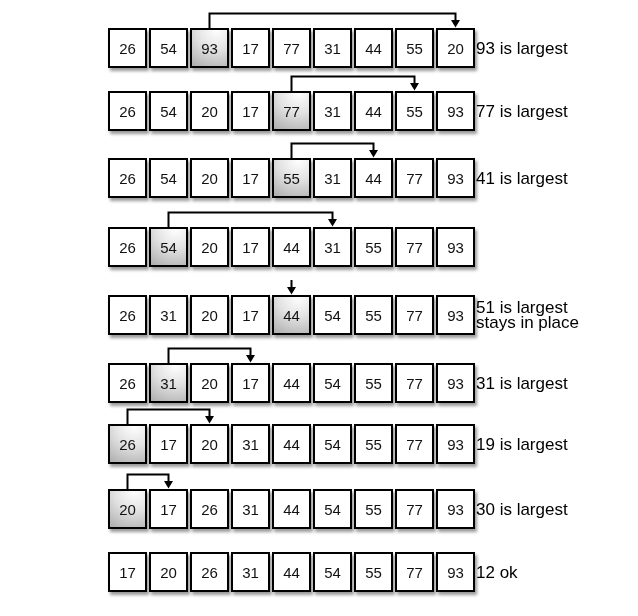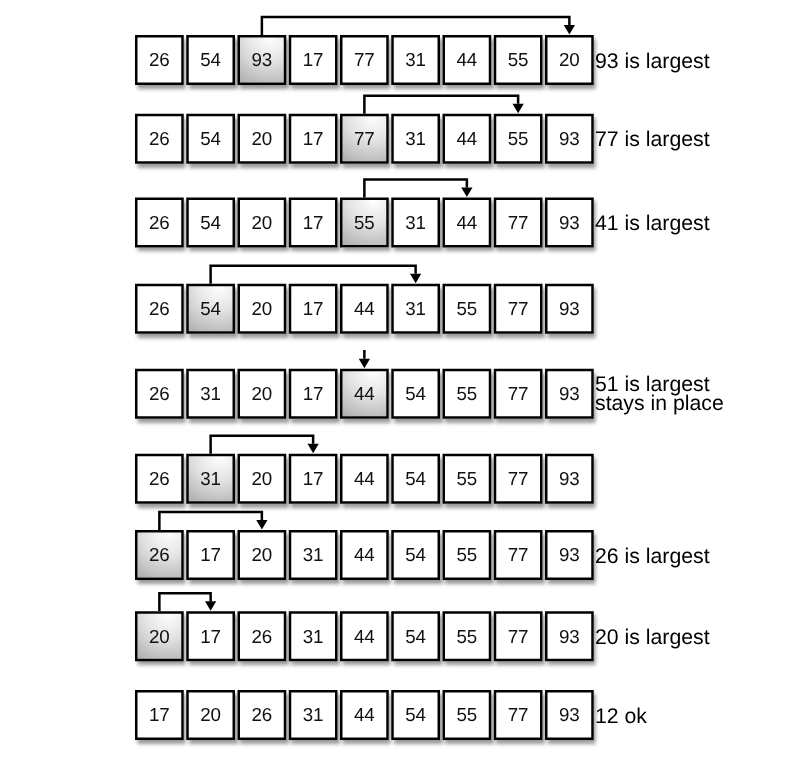--- a/index.html
+++ b/index.html
@@ -238,20 +238,23 @@
         </div>
         <div class="cell" style="left: 246px;">
           <span>55</span>
         </div>
         <div class="cell" style="left: 287px;">
           <span>77</span>
         </div>
         <div class="cell" style="left: 328px;">
           <span>93</span>
         </div>
+        <div class="label">
+          <div>31 is largest</div>
+        </div>
       </div>
       <div class="row" style="top: 424px;">
         <svg class="arrow" width="369" height="18" viewBox="0 0 369 18">
           <path d="M 19.5 18 L 19.5 3.5 L 101.5 3.5 L 101.5 10" fill="none" stroke="#000000" stroke-width="2"></path>
           <polygon points="97,10 106,10 101.5,17.5" fill="#000000"></polygon>
         </svg>
         <div class="cell hl" style="left: 0px;">
           <span>26</span>
         </div>
         <div class="cell" style="left: 41px;">
@@ -272,21 +275,21 @@
         <div class="cell" style="left: 246px;">
           <span>55</span>
         </div>
         <div class="cell" style="left: 287px;">
           <span>77</span>
         </div>
         <div class="cell" style="left: 328px;">
           <span>93</span>
         </div>
         <div class="label">
-          <div>26 is largest</div>
+          <div>19 is largest</div>
         </div>
       </div>
       <div class="row" style="top: 489px;">
         <svg class="arrow" width="369" height="18" viewBox="0 0 369 18">
           <path d="M 19.5 18 L 19.5 3.5 L 60.5 3.5 L 60.5 10" fill="none" stroke="#000000" stroke-width="2"></path>
           <polygon points="56,10 65,10 60.5,17.5" fill="#000000"></polygon>
         </svg>
         <div class="cell hl" style="left: 0px;">
           <span>20</span>
         </div>
@@ -308,21 +311,21 @@
         <div class="cell" style="left: 246px;">
           <span>55</span>
         </div>
         <div class="cell" style="left: 287px;">
           <span>77</span>
         </div>
         <div class="cell" style="left: 328px;">
           <span>93</span>
         </div>
         <div class="label">
-          <div>20 is largest</div>
+          <div>30 is largest</div>
         </div>
       </div>
       <div class="row" style="top: 552px;">
         <div class="cell" style="left: 0px;">
           <span>17</span>
         </div>
         <div class="cell" style="left: 41px;">
           <span>20</span>
         </div>
         <div class="cell" style="left: 82px;">

